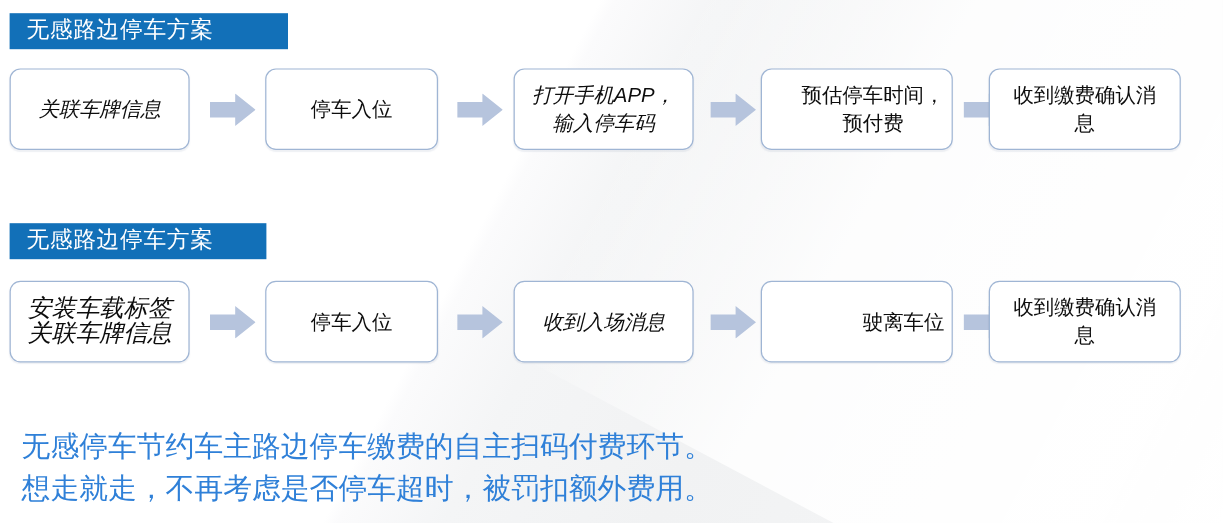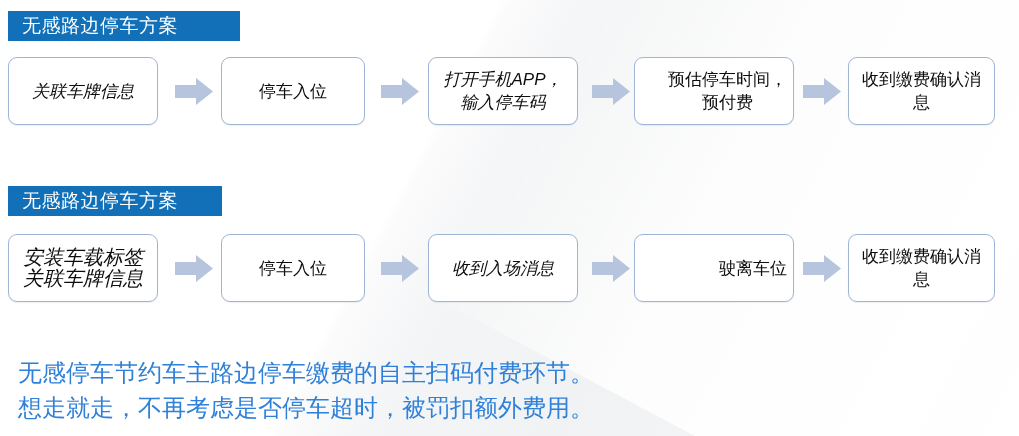--- a/index.html
+++ b/index.html
@@ -92,21 +92,21 @@
     font-size: 20px;
     line-height: 21px;
   }
   .node-text { display: block; }
 
   
   .col-1 { left: 8px;  width: 150px; font-style: italic; }
   .col-2 { left: 221px; width: 144px; }
   .col-3 { left: 428px; width: 150px; font-style: italic; }
   .col-4 { left: 634px; width: 160px; justify-content: flex-end; }
-  .col-5 { left: 848px; width: 147px; }
+  .col-5 { left: 824px; width: 160px; }
 
   
   .arrow {
     position: absolute;
     top: 21px;
     width: 38px;
     height: 27px;
     color: #b6c4dd;
   }
   .arrow svg { display: block; width: 38px; height: 27px; }

